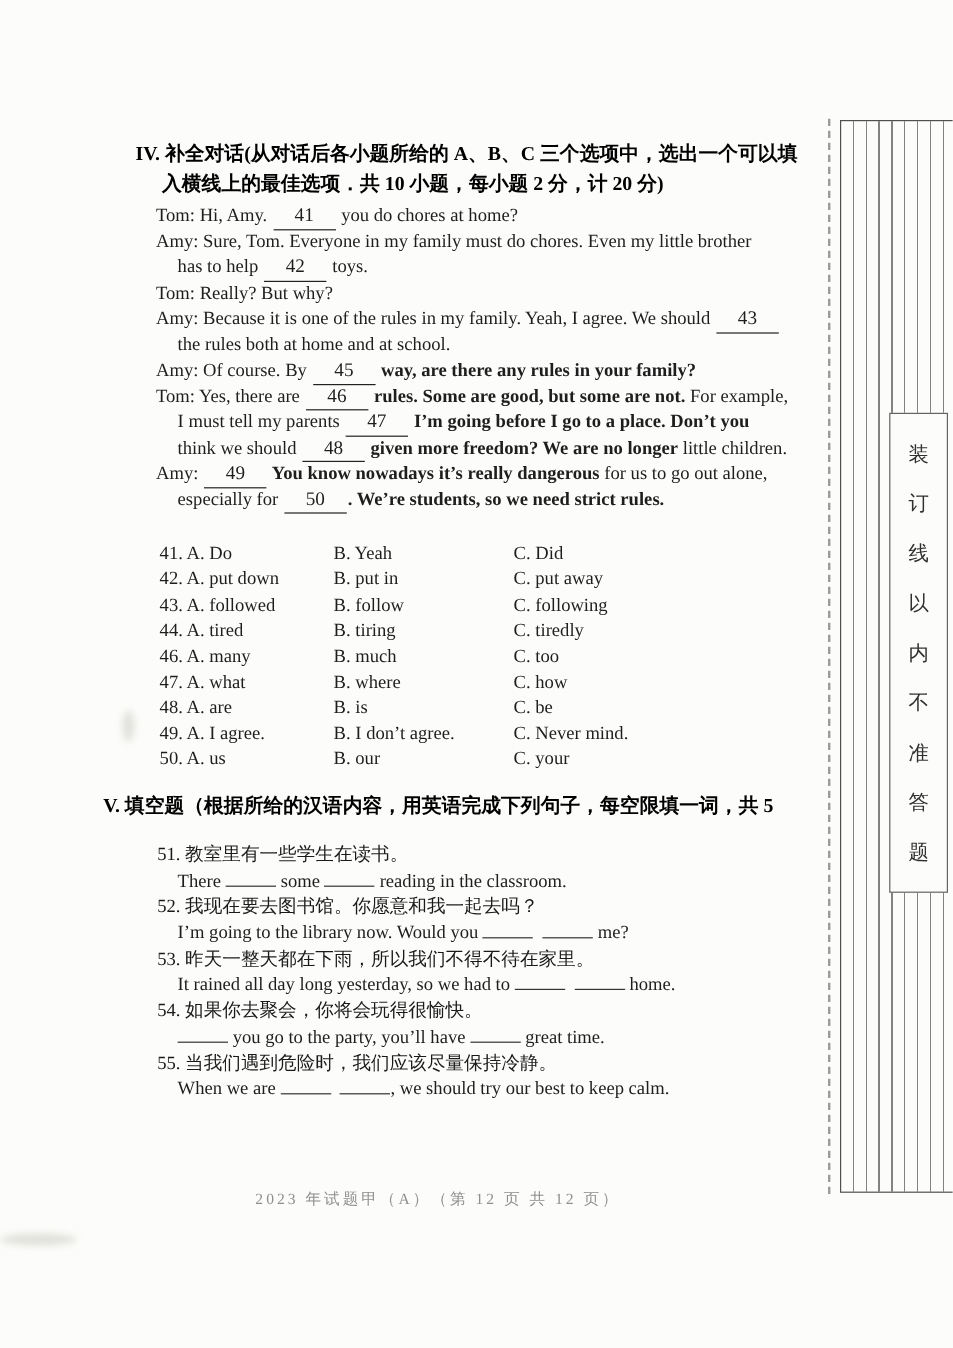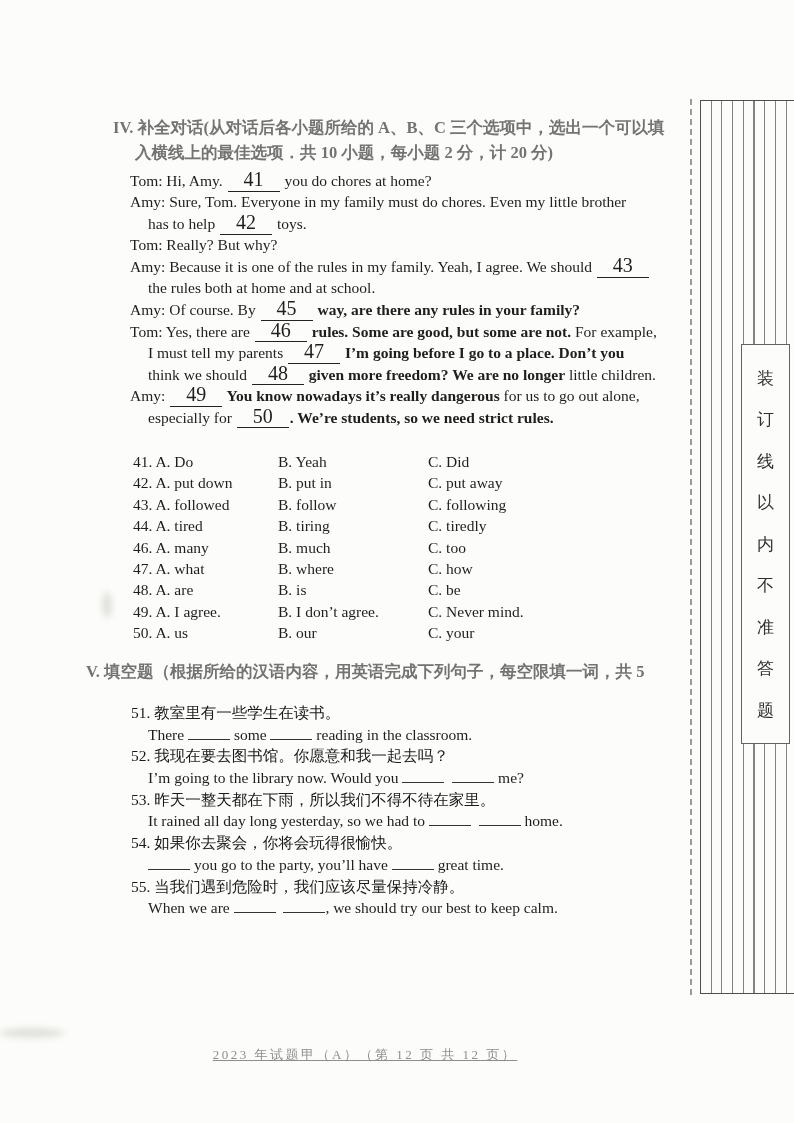--- a/index.html
+++ b/index.html
@@ -2,47 +2,47 @@
 <html><head>
 <meta charset="utf-8">
 <style>
   html,body{margin:0;padding:0;background:#ffffff;}
   .page{
     position:relative;width:794px;height:1123px;overflow:hidden;
     background:#fcfcfa;color:#1e1e1e;
     font-family:"Liberation Serif","DejaVu Serif",serif;
   }
   
-  .sec-head{position:absolute;font-weight:700;white-space:nowrap;color:#737373;}
+  .sec-head{position:absolute;font-weight:700;white-space:nowrap;color:#000000;}
   #sec4h{top:116px;left:113px;font-size:16.5px;line-height:24.5px;}
   #sec4h .h2{margin-left:22px;}
   #sec5h{top:661px;left:86px;font-size:16.5px;line-height:22px;}
   #sec5h .h2{margin-left:25px;}
   
   #dialogue{position:absolute;top:169px;left:130px;font-size:15.5px;}
   .dline{height:21.5px;line-height:21.5px;white-space:pre;}
   .dline.ind{padding-left:18px;}
   .bold{font-weight:700;}
   .qblank{
     display:inline-block;min-width:52px;text-align:center;
-    border-bottom:1.4px solid #222;margin:0 1px;font-size:20px;
+    border-bottom:1.4px solid #222;margin:0 1px;font-size:16px;
   }
   
   #options{position:absolute;top:451px;left:133px;font-size:15.5px;}
   .orow{display:flex;height:21.4px;line-height:21.4px;white-space:pre;}
   .oc1{width:145px;}.oc2{width:150px;}.oc3{flex:1;}
   
   #fill{position:absolute;top:702px;left:131px;font-size:15.5px;}
   .fzh{height:21.7px;line-height:21.7px;white-space:nowrap;color:#1a1a1a;}
   .fen{height:21.7px;line-height:21.7px;padding-left:17px;white-space:pre;}
   .ublank{display:inline-block;width:42px;border-bottom:1.4px solid #333;}
   
   .footer{
-    position:absolute;top:1046px;left:0;width:730px;text-align:center;
-    font-size:13px;color:#8e8e8e;letter-spacing:2.5px;white-space:nowrap;text-decoration:underline;
+    position:absolute;top:990px;left:0;width:730px;text-align:center;
+    font-size:13px;color:#8e8e8e;letter-spacing:2.5px;white-space:nowrap;
   }
   
   .bind-dash{position:absolute;left:690px;top:99px;height:896px;width:0;border-left:2px dashed #9b9b9b;}
   .ruled{
     position:absolute;left:700px;top:100px;width:100px;height:894px;box-sizing:border-box;
     border:1.5px solid #4f4f4f;
     background:repeating-linear-gradient(to right,transparent 0,transparent 9.6px,#828282 9.6px,#828282 10.7px);
   }
   .label-box{
     position:absolute;left:741px;top:344px;width:49px;height:400px;box-sizing:border-box;

